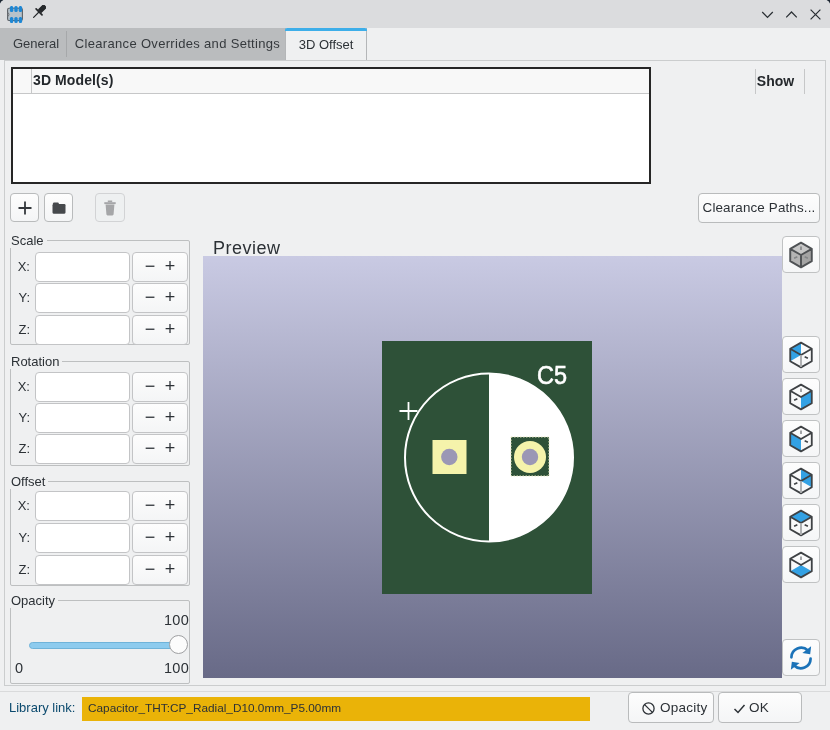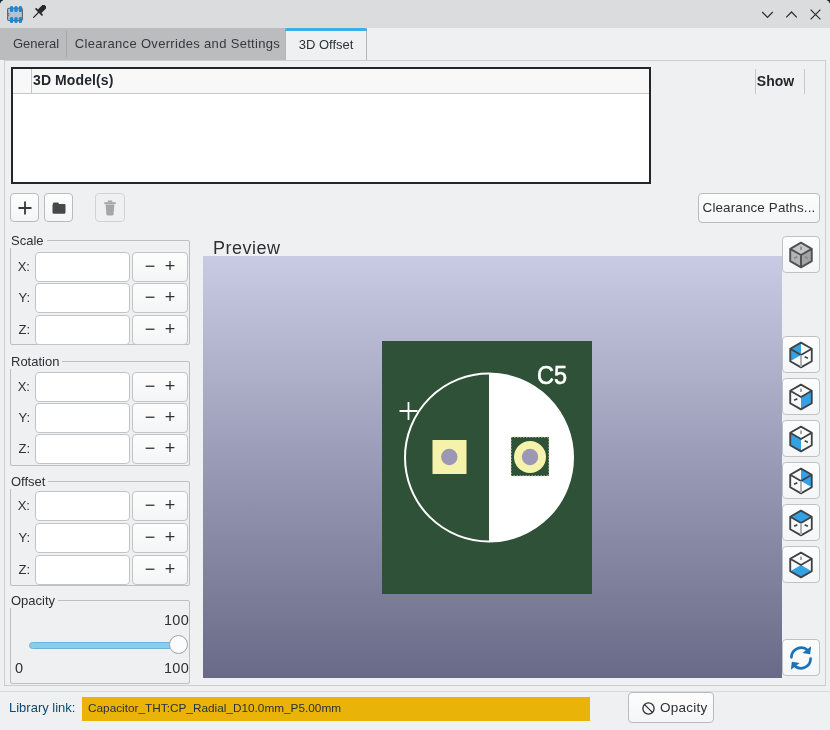--- a/index.html
+++ b/index.html
@@ -354,13 +354,19 @@
   <div id="libfield">
       <span>Capacitor_THT:CP_Radial_D10.0mm_P5.00mm</span>
     </div>
   <div class="bbtn" id="btnCancel">
     <svg class="abs" style="left:12px; top:8px;" width="15" height="15" viewBox="0 0 15 15">
       <circle cx="7.5" cy="7.5" r="5.6" fill="none" stroke="#2c3136" stroke-width="1.3"></circle>
       <line x1="3.6" y1="3.6" x2="11.4" y2="11.4" stroke="#2c3136" stroke-width="1.3"></line>
     </svg>
     <span class="cap" style="left:31px;">Opacity</span>
   </div>
+  <div class="bbtn" id="btnOK">
+    <svg class="abs" style="left:13px; top:8px;" width="15" height="15" viewBox="0 0 15 15">
+      <polyline points="2.5,8 6,11.5 12.5,4" fill="none" stroke="#2c3136" stroke-width="1.5"></polyline>
+    </svg>
+    <span class="cap" style="left:30px;">OK</span>
+  </div>
 </div>
 
 </body></html>

